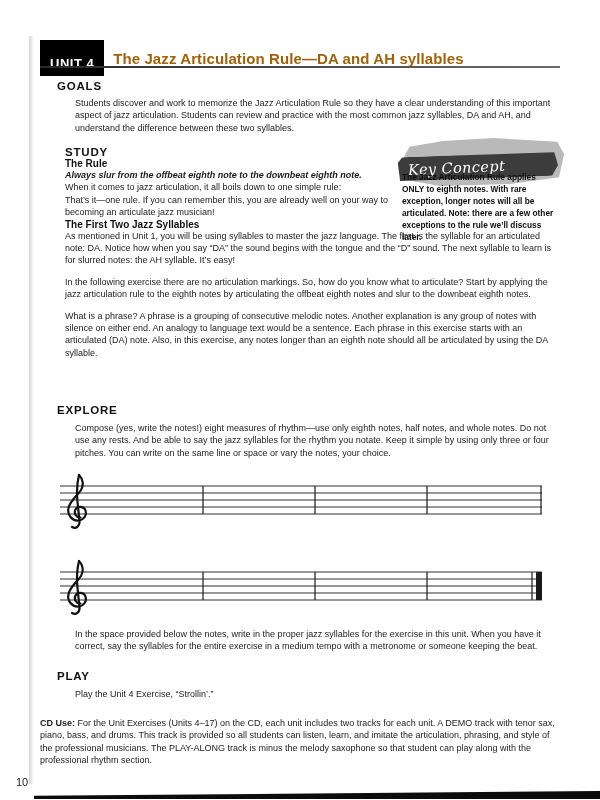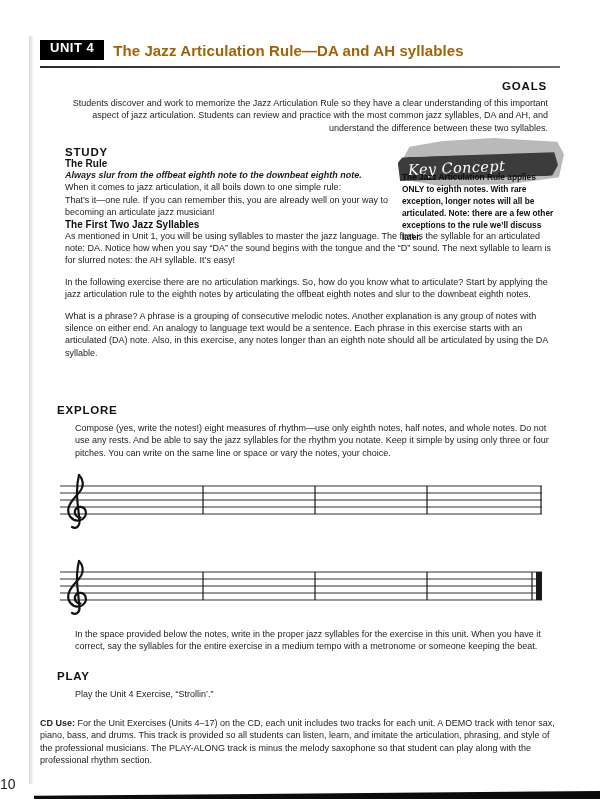--- a/index.html
+++ b/index.html
@@ -8,30 +8,30 @@
     font-family:"Liberation Sans", sans-serif;color:#1c1c1c;
   }
   
   .left-shade{position:absolute;left:29px;top:36px;bottom:16px;width:5px;
     background:linear-gradient(to right, rgba(0,0,0,0.16), rgba(0,0,0,0));}
   .bottom-strip{position:absolute;left:34px;right:0;bottom:1px;height:8px;background:#0c0c0c;
     clip-path:polygon(0 60%,100% 0,100% 100%,0 100%);}
   
   .unit-header{position:absolute;left:40px;top:40px;width:520px;display:flex;align-items:center;}
   .unit-badge{background:#000;color:#fff;font-weight:bold;font-size:13px;letter-spacing:0.5px;
-    padding:0 10px 5px 10px;}
+    padding:16px 10px 5px 10px;}
   .unit-title{font-size:15px;font-weight:bold;color:#a16207;margin:0 0 0 9px;letter-spacing:0.1px;}
   .header-rule{position:absolute;left:40px;top:66px;width:520px;height:2px;border:0;margin:0;
     background:linear-gradient(to right,#2a2a2a,#6b6b6b);}
   
   h2.sec{font-size:11.5px;font-weight:bold;letter-spacing:0.8px;color:#111;margin:0;}
   h3.sub{font-size:10px;font-weight:bold;color:#111;margin:0;}
   p.body{font-size:9px;line-height:1.38;margin:0;color:#1c1c1c;}
   
-  .section-goals{position:absolute;left:44px;top:80px;width:503px;text-align:right;}
+  .section-goals{position:absolute;left:57px;top:80px;width:503px;}
   .section-goals p{margin:5px 0 0 18px;width:486px;}
   .section-study{position:absolute;left:65px;top:146px;width:503px;}
   .study-rule-head{margin:9px 0 0 9px;}
   .study-intro{margin:7px 0 0 18px;width:332px;}
   .study-rule-line{margin:9px 0 0 33px;font-weight:bold;font-style:italic;white-space:nowrap;}
   .study-outro{margin:9px 0 0 18px;width:336px;}
   .study-syll-head{margin:15px 0 0 9px;}
   .study-p{margin:7px 0 0 18px;width:487px;}
   .study-p + .study-p{margin-top:9px;}
   
@@ -51,21 +51,21 @@
   .explore-p2{position:absolute;left:75px;top:628px;width:487px;}
   
   .staff{position:absolute;left:60px;}
   .staff-1{top:472px;}
   .staff-2{top:558px;}
   
   .section-play{position:absolute;left:57px;top:670px;width:503px;}
   .section-play p{margin:6px 0 0 18px;width:487px;}
   .cd-block{position:absolute;left:40px;top:708px;width:522px;font-size:9px;line-height:1.38;color:#1c1c1c;}
   .cd-lead{font-weight:bold;}
-  .page-number{position:absolute;left:0;top:776px;font-size:14px;color:#222;}
+  .page-number{position:absolute;left:16px;top:776px;font-size:11px;color:#222;}
 </style>
 </head>
 <body>
 
 <div class="page">
 
   <div class="left-shade"></div>
 
   <header class="unit-header">
     <span class="unit-badge">UNIT 4</span>

